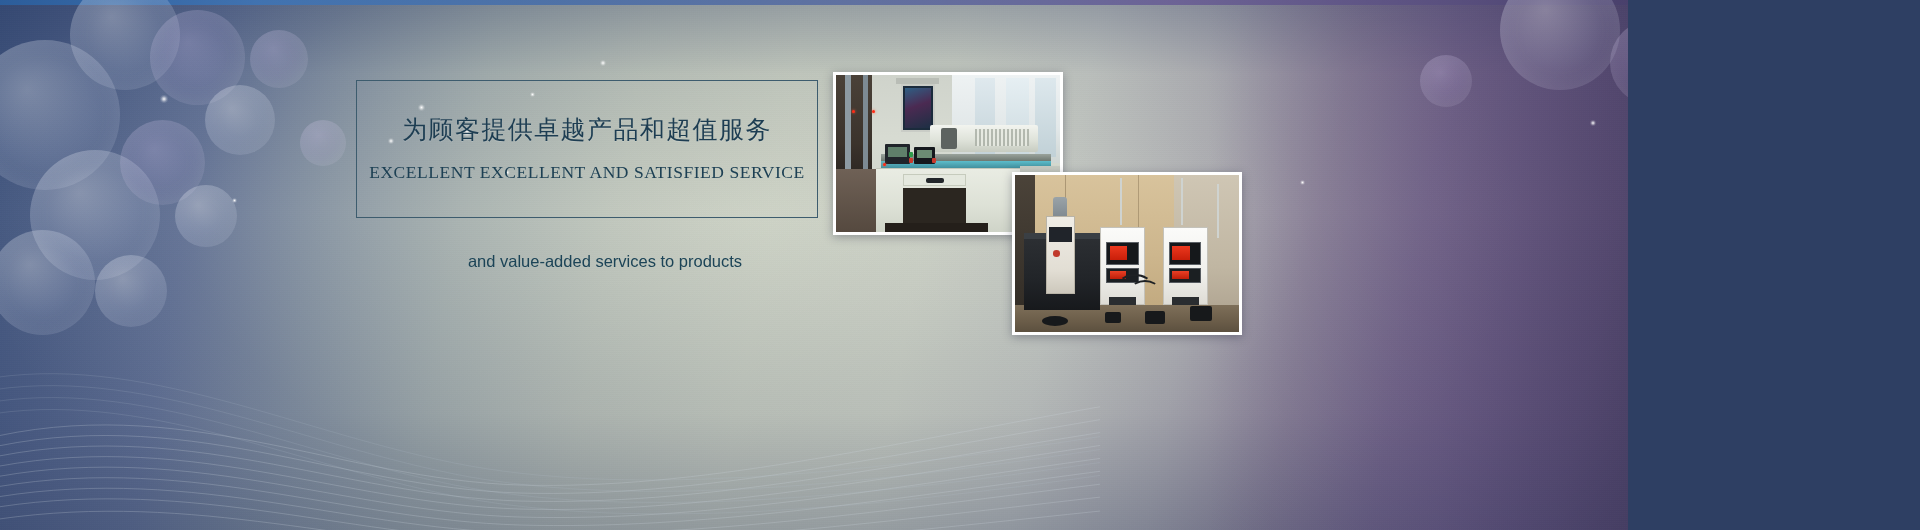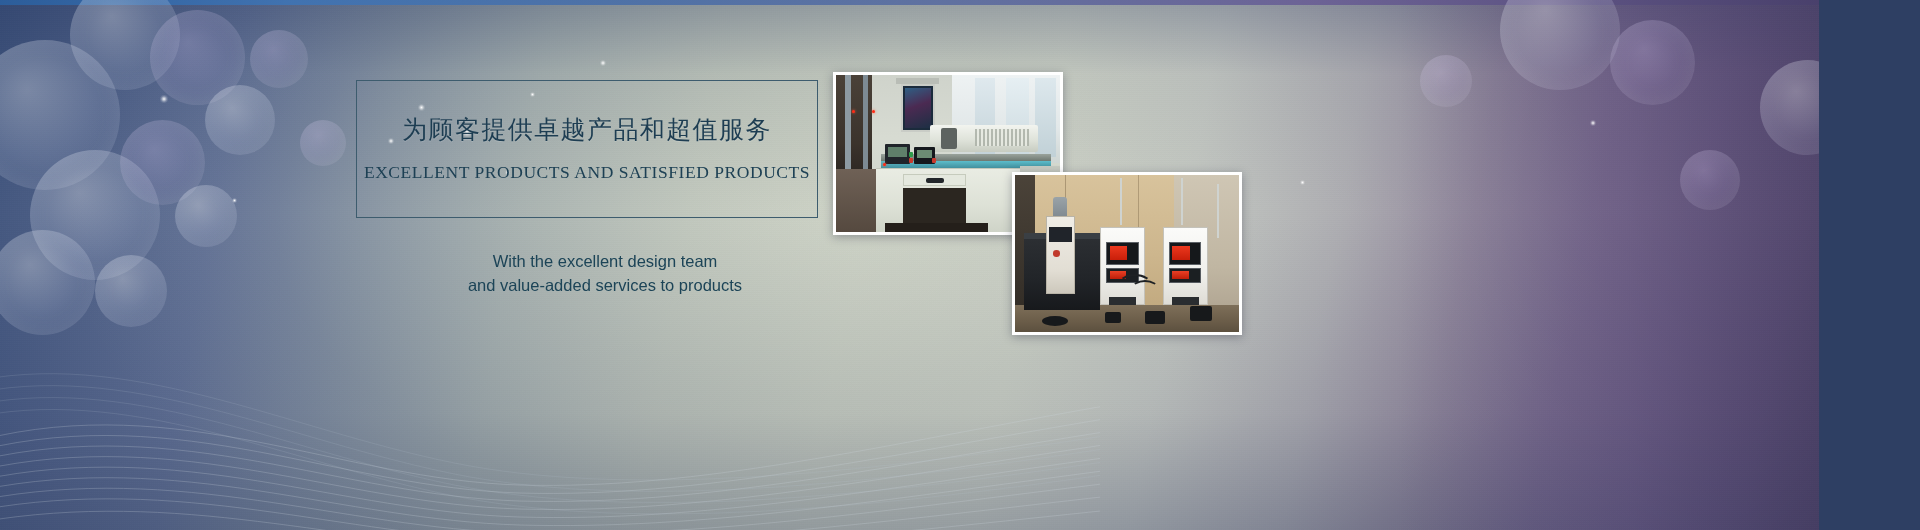--- a/index.html
+++ b/index.html
@@ -5,21 +5,21 @@
   * { margin:0; padding:0; box-sizing:border-box; }
   html, body { width:1920px; height:530px; overflow:hidden; }
   body {
     font-family:"Liberation Sans", sans-serif;
     background:#2e3f63;
   }
 
   
   .banner {
     position:relative;
-    width:1819px;
+    width:1628px;
     height:530px;
     overflow:hidden;
     padding-left:37px;
   }
 
   
   .bg-base {
     position:absolute; inset:0;
     background:
       linear-gradient(100deg,
@@ -360,26 +360,25 @@
       <path d="M-20,162 C140,132 300,216 470,247 C640,277 860,256 1110,218"></path>
       <path d="M-20,174 C140,144 300,227 470,258 C640,288 860,268 1110,231"></path>
       <path d="M-20,186 C140,156 300,238 470,269 C640,299 860,280 1110,244"></path>
     </g>
   </svg>
 
   <div class="text-col">
 
     <div class="framed">
       <div class="headline-cn">为顾客提供卓越产品和超值服务</div>
-      <div class="headline-en">EXCELLENT PRODUCTS AND SATISFIED PRODUCTS</div>
+      <div class="headline-en">EXCELLENT EXCELLENT AND SATISFIED SERVICE</div>
     </div>
 
 
     <div class="para">
-      <div>With the excellent design team</div>
       <div>and value-added services to products</div>
     </div>
   </div>
 
   <div class="photo photo-a">
     <div class="inner">
       <div class="pa-bg"></div>
       <div class="pa-wallR"></div>
       <div class="pa-winA"></div>
       <div class="pa-winB"></div>

